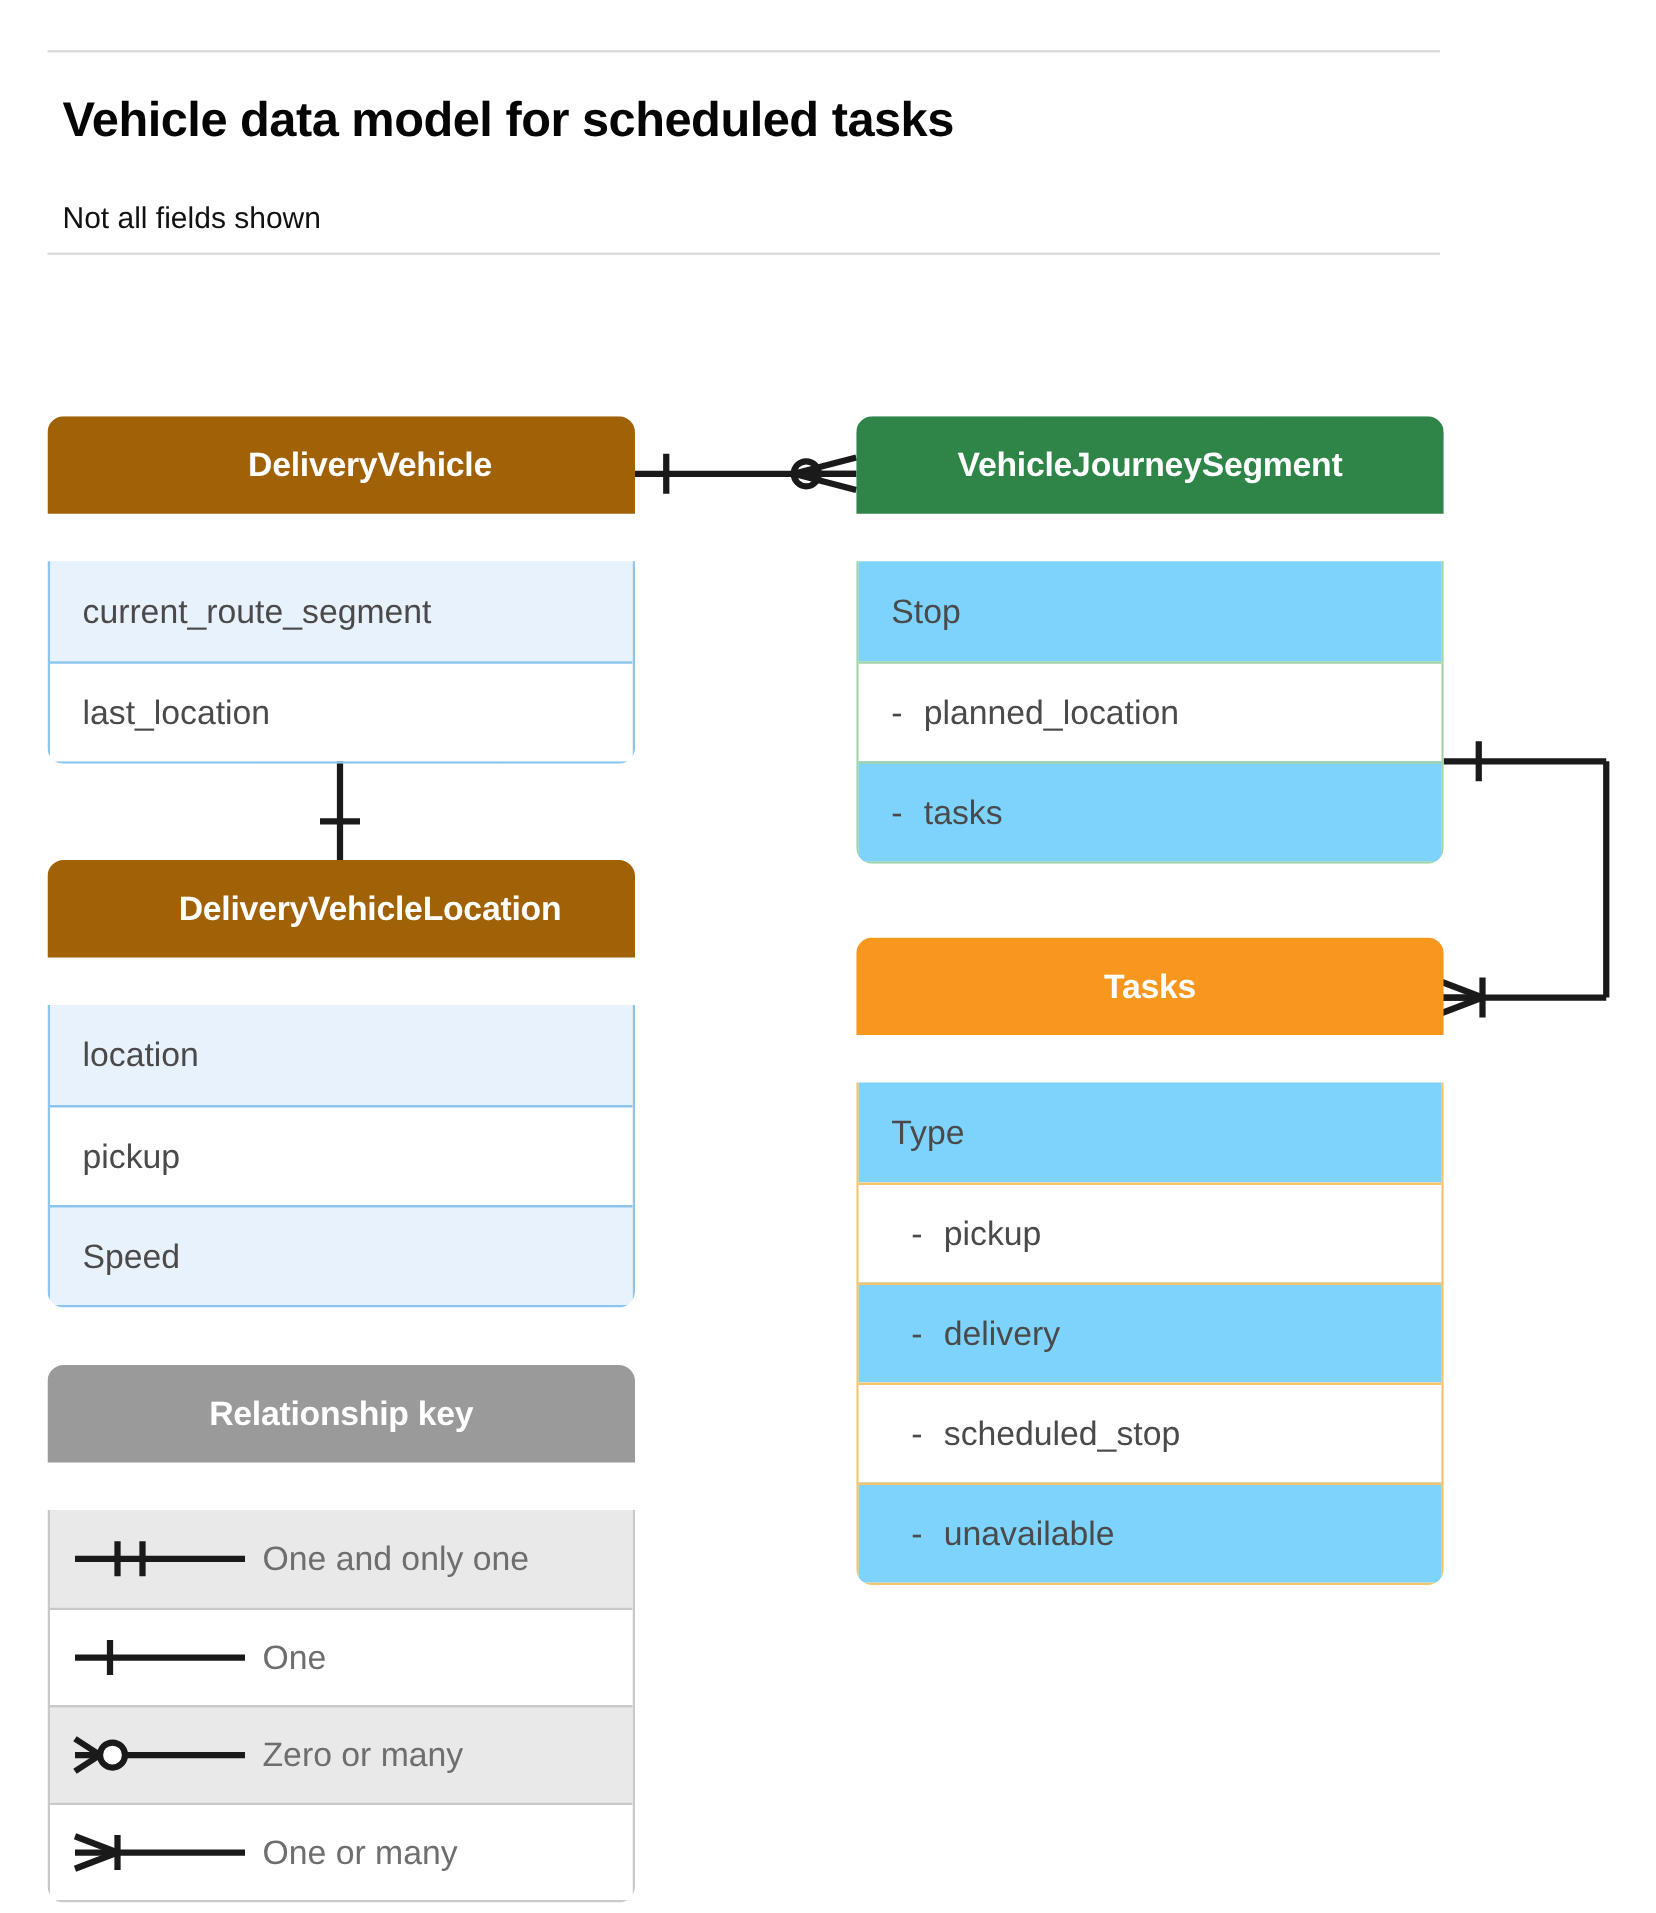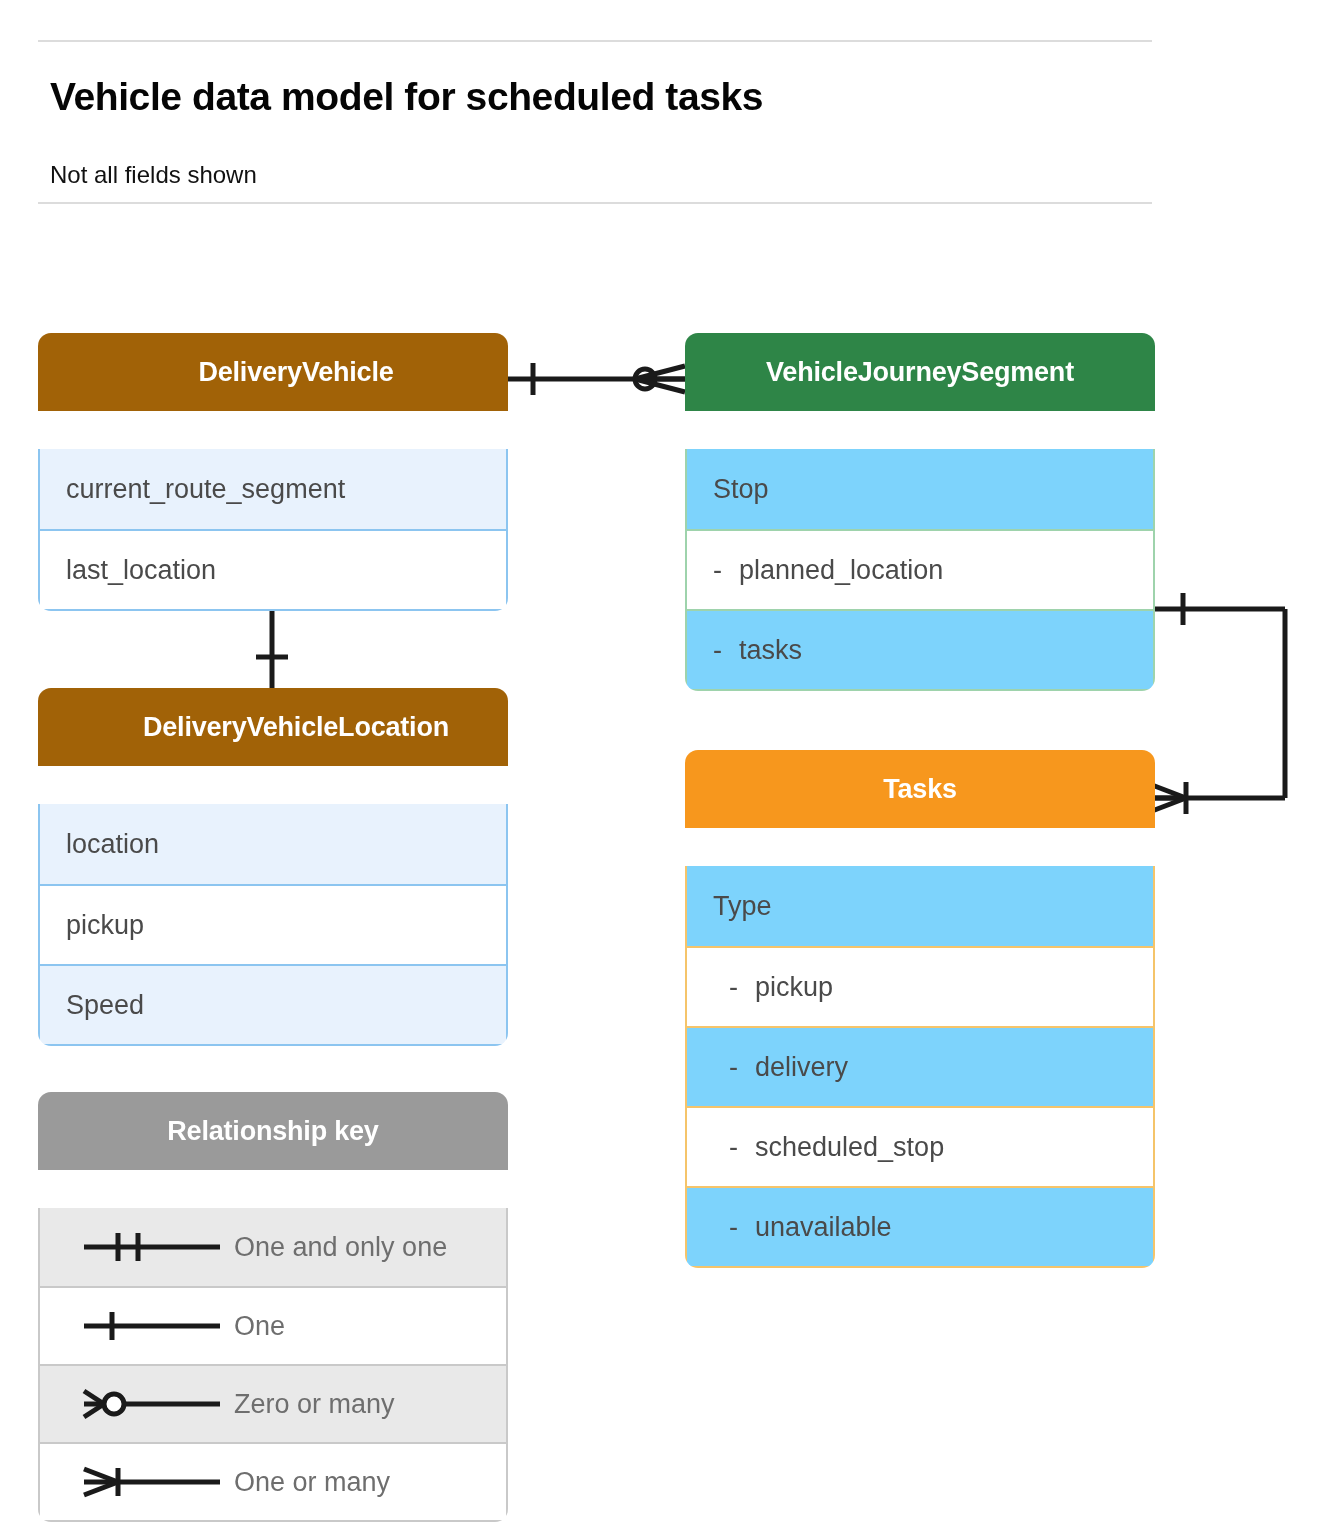--- a/index.html
+++ b/index.html
@@ -93,21 +93,21 @@
 
   
   .e-orange .entity-header { background: #f7971d; }
   .e-orange .entity-body { border-color: #f5c46a; }
   .e-orange .row { border-top-color: #f5c46a; background: #ffffff; }
   .e-orange .row.alt { background: #7dd3fc; text-align: center; }
 
   
   .e-gray .entity-header { background: #9a9a9a; }
   .e-gray .entity-body { border-color: #c9c9c9; }
-  .e-gray .legend-row { border-top-color: #c9c9c9; background: #ffffff; padding-left: 24px; }
+  .e-gray .legend-row { border-top-color: #c9c9c9; background: #ffffff; }
   .e-gray .legend-row.alt { background: #e9e9e9; }
 
   .legend-row {
     height: 78px;
     display: flex;
     align-items: center;
     border-top-width: 2px;
     border-top-style: solid;
   }
   .legend-row:first-child { border-top-width: 0; }

